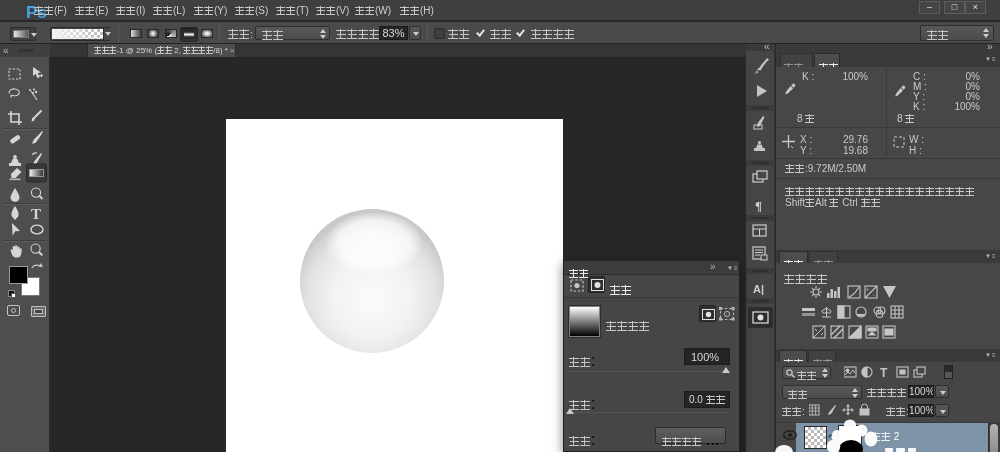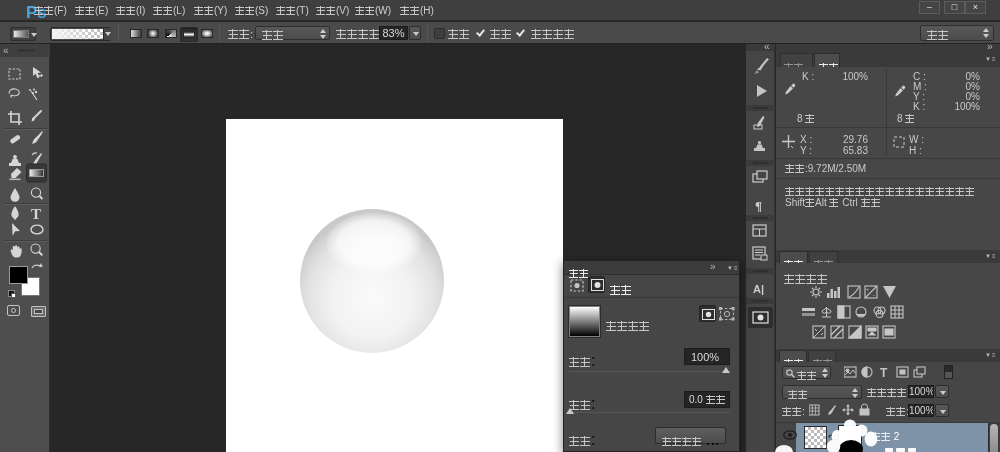--- a/index.html
+++ b/index.html
@@ -124,20 +124,23 @@
 <div class="abs lbl" style="left:448px;top:28px"><i class="c"></i><i class="c"></i></div>
 <div class="abs ckm" style="left:477px;top:28px"></div>
 <div class="abs lbl" style="left:490px;top:28px"><i class="c"></i><i class="c"></i></div>
 <div class="abs ckm" style="left:517px;top:28px"></div>
 <div class="abs lbl" style="left:531px;top:28px"><i class="c"></i><i class="c"></i><i class="c"></i><i class="c"></i></div>
 <div class="abs dd" style="left:920px;top:25px;width:74px;height:16px">
       <span style="position:absolute;left:6px;top:3px"><i class="c"></i><i class="c"></i></span>
       <span class="udarr" style="left:62px"></span>
     </div>
 
+<div class="abs" id="tabbar">
+      <div class="abs" id="doctab"><i class="c s8"></i><i class="c s8"></i><i class="c s8"></i>-1 @ 25% (<i class="c s8"></i><i class="c s8"></i> 2, <i class="c s8"></i><i class="c s8"></i><i class="c s8"></i><i class="c s8"></i>/8) * <span style="color:#aaa">×</span></div>
+    </div>
 
 <div class="abs" id="toolhead">
       <span style="position:absolute;left:3px;top:1px;color:#b5b5b5;font-size:10px">«</span>
       <span style="position:absolute;left:18px;top:5px;width:16px;height:3px;background:#353535"></span>
     </div>
 <div class="abs" id="toolbar">
 <svg width="50" height="395" viewBox="0 0 50 395">
 <defs>
 <linearGradient id="ggrad" x1="0" y1="0" x2="1" y2="0">
             <stop offset="0" stop-color="#f2f2f2"></stop>
@@ -373,21 +376,21 @@
    <div class="abs" style="left:121px;top:46px">8 <i class="c s9"></i></div>
    <div class="abs" style="left:0;top:60px;width:224px;height:1px;background:#383838"></div>
    <div class="abs" style="left:110px;top:62px;width:1px;height:26px;background:#383838"></div>
    <svg class="abs" style="left:6px;top:68px" width="13" height="13" viewBox="0 0 13 13">
           <path d="M6.5 0 v13 M0 6.5 h13" stroke="#c9c9c9" stroke-width="1.3"></path>
           <path d="M9 11 l3 3" stroke="#c9c9c9"></path>
         </svg>
    <div class="abs" style="left:24px;top:67px">X :</div>
         <div class="abs" style="left:48px;top:67px;width:44px;text-align:right">29.76</div>
    <div class="abs" style="left:24px;top:78px">Y :</div>
-        <div class="abs" style="left:48px;top:78px;width:44px;text-align:right">65.83</div>
+        <div class="abs" style="left:48px;top:78px;width:44px;text-align:right">19.68</div>
    <svg class="abs" style="left:117px;top:69px" width="12" height="12" viewBox="0 0 12 12">
           <rect x="1" y="1" width="10" height="10" fill="none" stroke="#c9c9c9" stroke-dasharray="3 2"></rect>
         </svg>
    <div class="abs" style="left:133px;top:67px">W :</div>
    <div class="abs" style="left:133px;top:78px">H :</div>
    <div class="abs" style="left:0;top:91px;width:224px;height:1px;background:#383838"></div>
    <div class="abs" style="left:9px;top:96px"><i class="c s9"></i><i class="c s9"></i>:9.72M/2.50M</div>
    <div class="abs" style="left:0;top:111px;width:224px;height:1px;background:#383838"></div>
    <div class="abs" style="left:9px;top:119px;width:210px;line-height:11px"><i class="c s9"></i><i class="c s9"></i><i class="c s9"></i><i class="c s9"></i><i class="c s9"></i><i class="c s9"></i><i class="c s9"></i><i class="c s9"></i><i class="c s9"></i><i class="c s9"></i><i class="c s9"></i><i class="c s9"></i><i class="c s9"></i><i class="c s9"></i><i class="c s9"></i><i class="c s9"></i><i class="c s9"></i><i class="c s9"></i><i class="c s9"></i> <br>Shift<i class="c s9"></i>Alt <i class="c s9"></i> Ctrl <i class="c s9"></i><i class="c s9"></i></div>
  </div>

